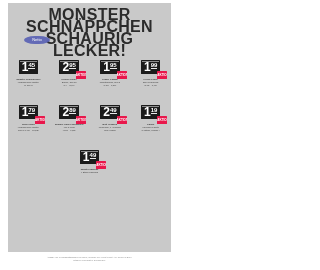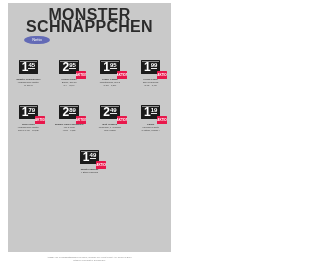--- a/index.html
+++ b/index.html
@@ -181,20 +181,21 @@
 </style>
 </head>
 <body>
 
 <div id="flyer">
 
   <div class="page-sheet"></div>
 
   <div class="headline">
     <span class="headline-l1">MONSTER SCHNÄPPCHEN</span>
+    <span class="headline-l2">SCHAURIG LECKER!</span>
   </div>
 
   <div class="logo">
     <span class="logo-text">Netto</span>
   </div>
 
   <div class="row row-1">
 
     <div class="cell">
       <div class="tag">

